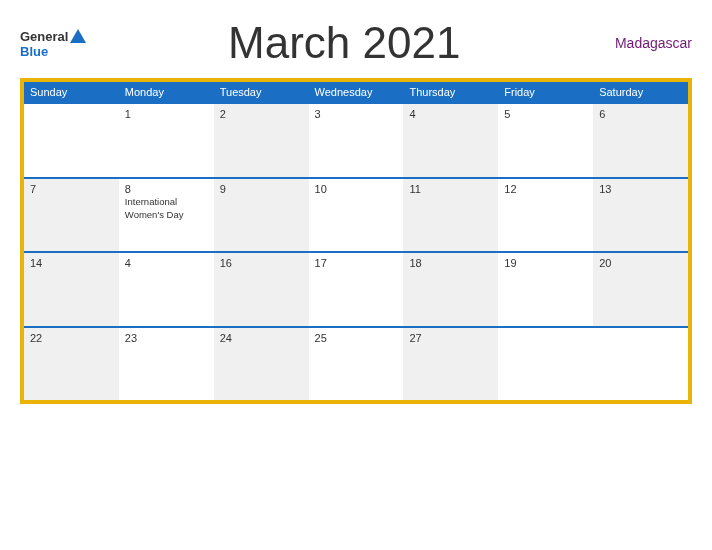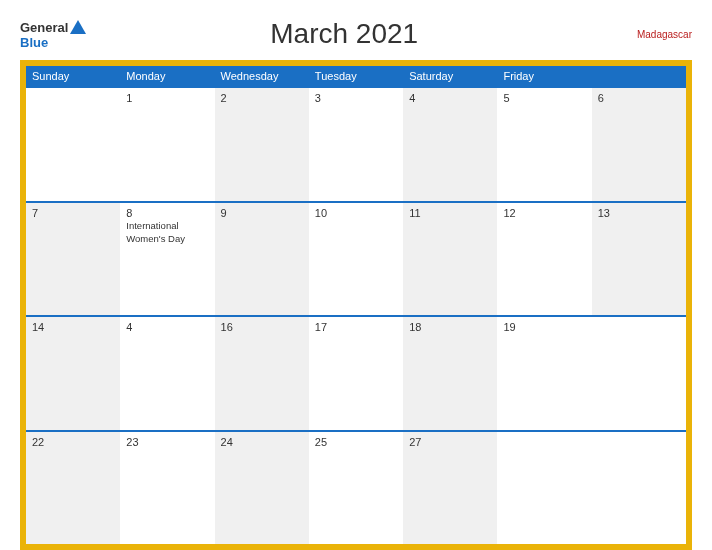--- a/index.html
+++ b/index.html
@@ -6,21 +6,21 @@
     body {
       width: 712px;
       height: 550px;
       background: #fff;
       font-family: Arial, sans-serif;
       overflow: hidden;
     }
 
     .page {
       width: 712px;
-      height: 550px;
+      height: 404px;
       padding: 18px 20px 0 20px;
       display: flex;
       flex-direction: column;
     }
 
     
     .header {
       display: flex;
       align-items: center;
       justify-content: space-between;
@@ -63,40 +63,40 @@
       flex-direction: column;
       align-items: flex-start;
     }
 
     .logo-top-row {
       display: flex;
       align-items: center;
     }
 
     .title {
-      font-size: 28px;
+      font-size: 44px;
       font-weight: normal;
       color: #333;
       text-align: center;
       flex: 1;
     }
 
     .country {
-      font-size: 10px;
-      color: #b91c1c;
+      font-size: 14px;
+      color: #701a75;
       text-align: right;
       min-width: 90px;
     }
 
     
     .calendar {
       flex: 1;
       display: flex;
       flex-direction: column;
-      border: 6px solid #eab308;
+      border: 4px solid #eab308;
     }
 
     
     .day-headers {
       display: grid;
       grid-template-columns: repeat(7, 1fr);
       background: #1a6fc4;
     }
 
     .day-header {
@@ -185,24 +185,25 @@
     <div class="title">March 2021</div>
 
     <div class="country">Madagascar</div>
   </div>
 
   <div class="calendar">
 
     <div class="day-headers">
       <div class="day-header">Sunday</div>
       <div class="day-header">Monday</div>
+      <div class="day-header">Tuesday</div>
       <div class="day-header">Wednesday</div>
-      <div class="day-header">Tuesday</div>
+      <div class="day-header">Thursday</div>
+      <div class="day-header">Friday</div>
       <div class="day-header">Saturday</div>
-      <div class="day-header">Friday</div>
     </div>
 
     <div class="weeks">
 
       <div class="week-row">
         <div class="day-cell empty"></div>
         <div class="day-cell">
             <span class="day-num">1</span>
           </div>
         <div class="day-cell">
@@ -259,20 +260,23 @@
           </div>
         <div class="day-cell">
             <span class="day-num">17</span>
           </div>
         <div class="day-cell">
             <span class="day-num">18</span>
           </div>
         <div class="day-cell">
             <span class="day-num">19</span>
           </div>
+        <div class="day-cell">
+            <span class="day-num">20</span>
+          </div>
       </div>
 
       <div class="week-row">
         <div class="day-cell">
             <span class="day-num">22</span>
           </div>
         <div class="day-cell">
             <span class="day-num">23</span>
           </div>
         <div class="day-cell">

